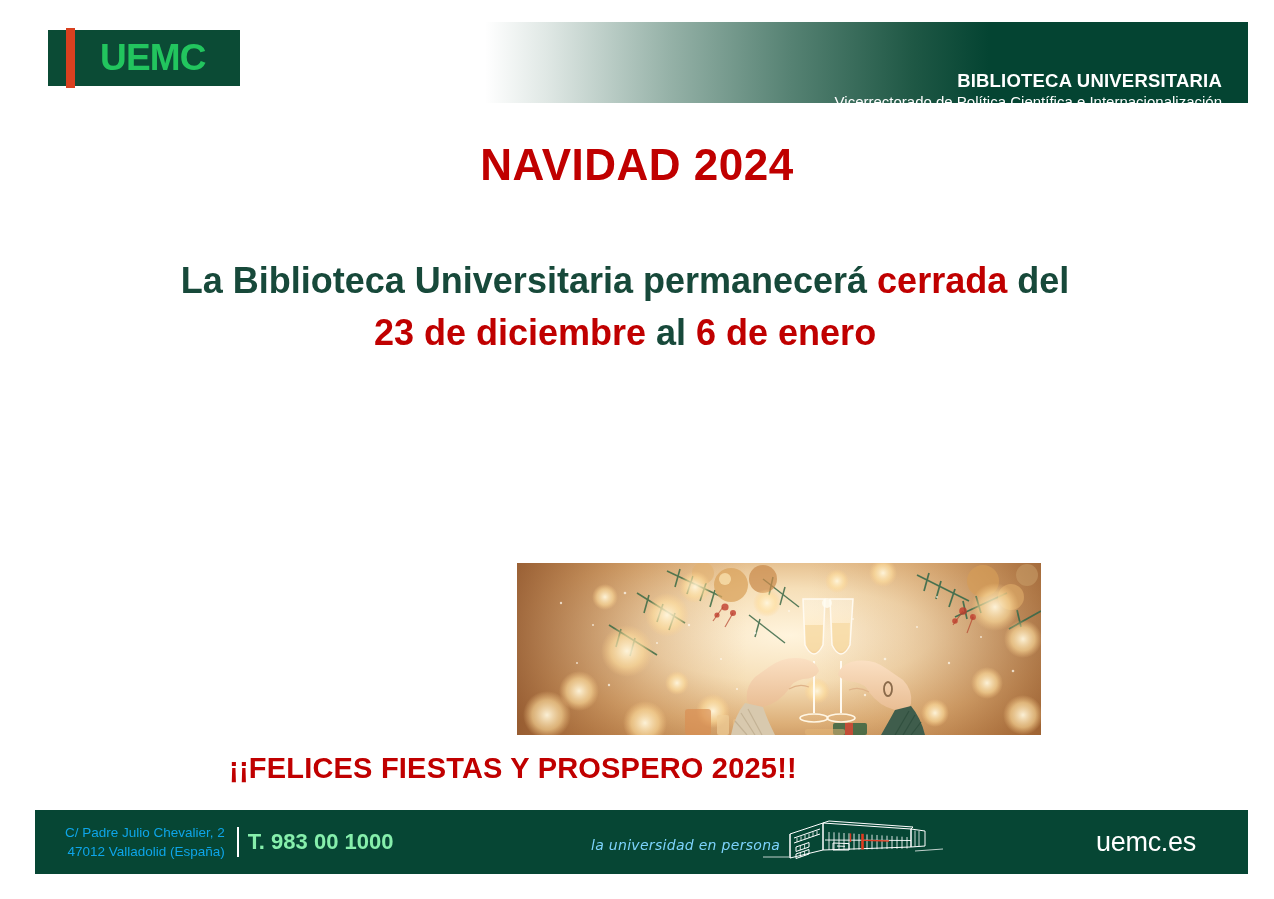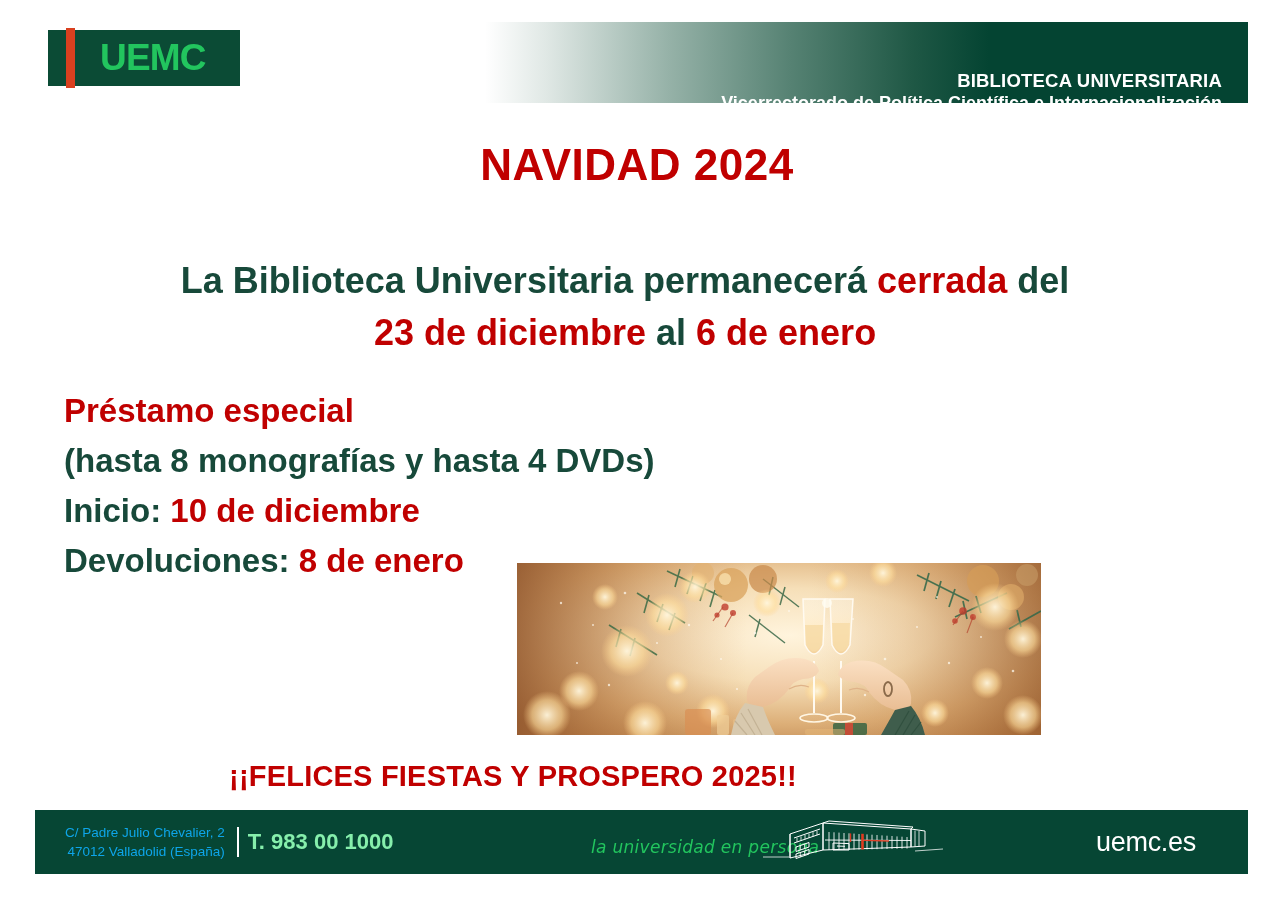--- a/index.html
+++ b/index.html
@@ -50,22 +50,22 @@
     line-height: 1.18;
     margin-top: 34px;
   }
   .header-title-main {
     font-size: 18.5px;
     font-weight: bold;
     letter-spacing: 0.2px;
     white-space: nowrap;
   }
   .header-title-sub {
-    font-size: 18px;
-    font-weight: bold;
+    font-size: 15px;
+    font-weight: normal;
     white-space: nowrap;
     margin-top: 1px;
   }
 
   
   .logo-wrap {
     position: absolute;
     left: 48px; top: 30px;
     height: 56px;
     display: flex;
@@ -159,21 +159,20 @@
   
   .greeting {
     position: absolute;
     left: 0; top: 752px;
     width: 1026px;
     text-align: center;
     color: #C00000;
     font-size: 29px;
     font-weight: bold;
     letter-spacing: 0.2px;
-    margin-top: 8px;
   }
 
   
   .footer-band {
     position: absolute;
     left: 35px; top: 810px;
     width: 1213px; height: 64px;
     background: #064634;
   }
   .footer-address {
@@ -199,22 +198,22 @@
     color: #86efac;
     font-size: 22px;
     font-weight: bold;
     white-space: nowrap;
   }
   .footer-phone .tee { font-size: 22px; }
 
   .footer-slogan {
     position: absolute;
     left: 556px; top: 27px;
-    color: #22c55e;
-    font-size: 17px;
+    color: #7dd3fc;
+    font-size: 14px;
     font-style: italic;
     font-family: "DejaVu Sans", sans-serif;
     white-space: nowrap;
     letter-spacing: 0.3px;
   }
 
   .footer-building {
     position: absolute;
     left: 728px; top: 10px;
     width: 180px; height: 48px;
@@ -252,26 +251,20 @@
     </div>
   </div>
 
   <div class="main-title">NAVIDAD 2024</div>
 
   <div class="closure">
     <div><span class="grn">La Biblioteca Universitaria permanecerá </span><span class="red">cerrada</span><span class="grn"> del</span></div>
     <div><span class="red">23 de diciembre</span><span class="grn"> al </span><span class="red">6 de enero</span></div>
   </div>
 
-  <div class="loan">
-    <div class="loan-line red">Préstamo especial</div>
-    <div class="loan-line grn">(hasta 8 monografías y hasta 4 DVDs)</div>
-    <div class="loan-line"><span class="grn">Inicio: </span><span class="red">10 de diciembre</span></div>
-    <div class="loan-line"><span class="grn">Devoluciones: </span><span class="red">8 de enero</span></div>
-  </div>
 
   <div class="photo">
     <svg width="524" height="172" viewBox="0 0 524 172" aria-hidden="true">
       <defs>
         <radialGradient id="warmGlow" cx="52%" cy="42%" r="72%">
           <stop offset="0%" stop-color="#fff4dd"></stop>
           <stop offset="38%" stop-color="#f6dfb8"></stop>
           <stop offset="72%" stop-color="#dcae77"></stop>
           <stop offset="100%" stop-color="#b9804a"></stop>
         </radialGradient>

